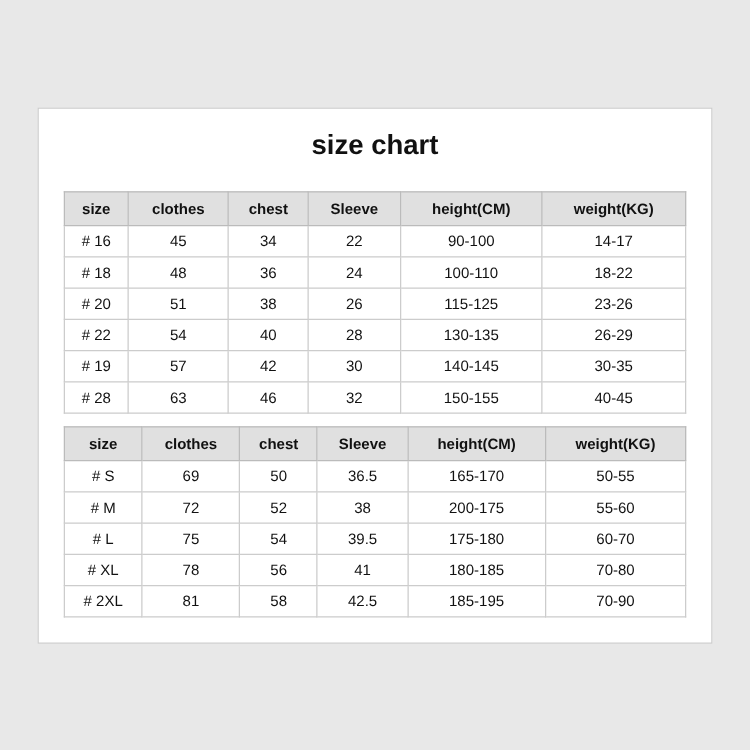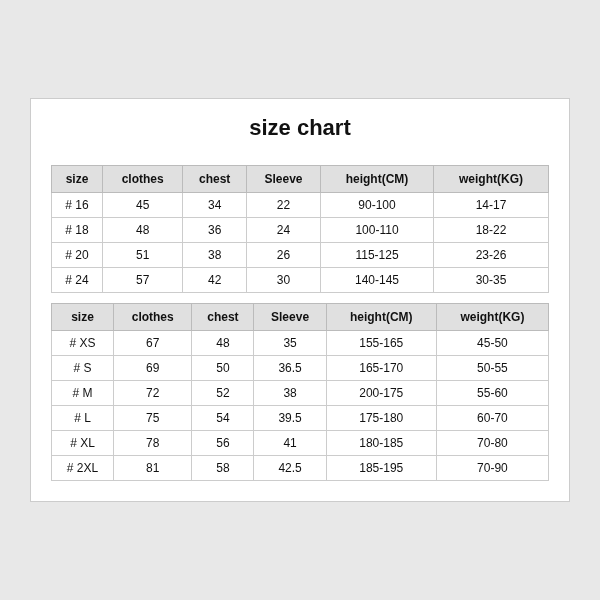--- a/index.html
+++ b/index.html
@@ -88,52 +88,60 @@
         </tr>
         <tr>
           <td># 20</td>
           <td>51</td>
           <td>38</td>
           <td>26</td>
           <td>115-125</td>
           <td>23-26</td>
         </tr>
         <tr>
-          <td># 24</td>
+          <td># 22</td>
+          <td>54</td>
+          <td>40</td>
+          <td>28</td>
+          <td>130-135</td>
+          <td>26-29</td>
+        </tr>
+        <tr>
+          <td># 19</td>
           <td>57</td>
           <td>42</td>
           <td>30</td>
           <td>140-145</td>
           <td>30-35</td>
+        </tr>
+        <tr>
+          <td># 28</td>
+          <td>63</td>
+          <td>46</td>
+          <td>32</td>
+          <td>150-155</td>
+          <td>40-45</td>
         </tr>
       </tbody>
   </table>
 
   <div class="section-gap"></div>
 
   <table>
     <thead>
       <tr id="headers2">
           <th>size</th>
           <th>clothes</th>
           <th>chest</th>
           <th>Sleeve</th>
           <th>height(CM)</th>
           <th>weight(KG)</th>
         </tr>
     </thead>
     <tbody id="body2">
-        <tr>
-          <td># XS</td>
-          <td>67</td>
-          <td>48</td>
-          <td>35</td>
-          <td>155-165</td>
-          <td>45-50</td>
-        </tr>
         <tr>
           <td># S</td>
           <td>69</td>
           <td>50</td>
           <td>36.5</td>
           <td>165-170</td>
           <td>50-55</td>
         </tr>
         <tr>
           <td># M</td>

